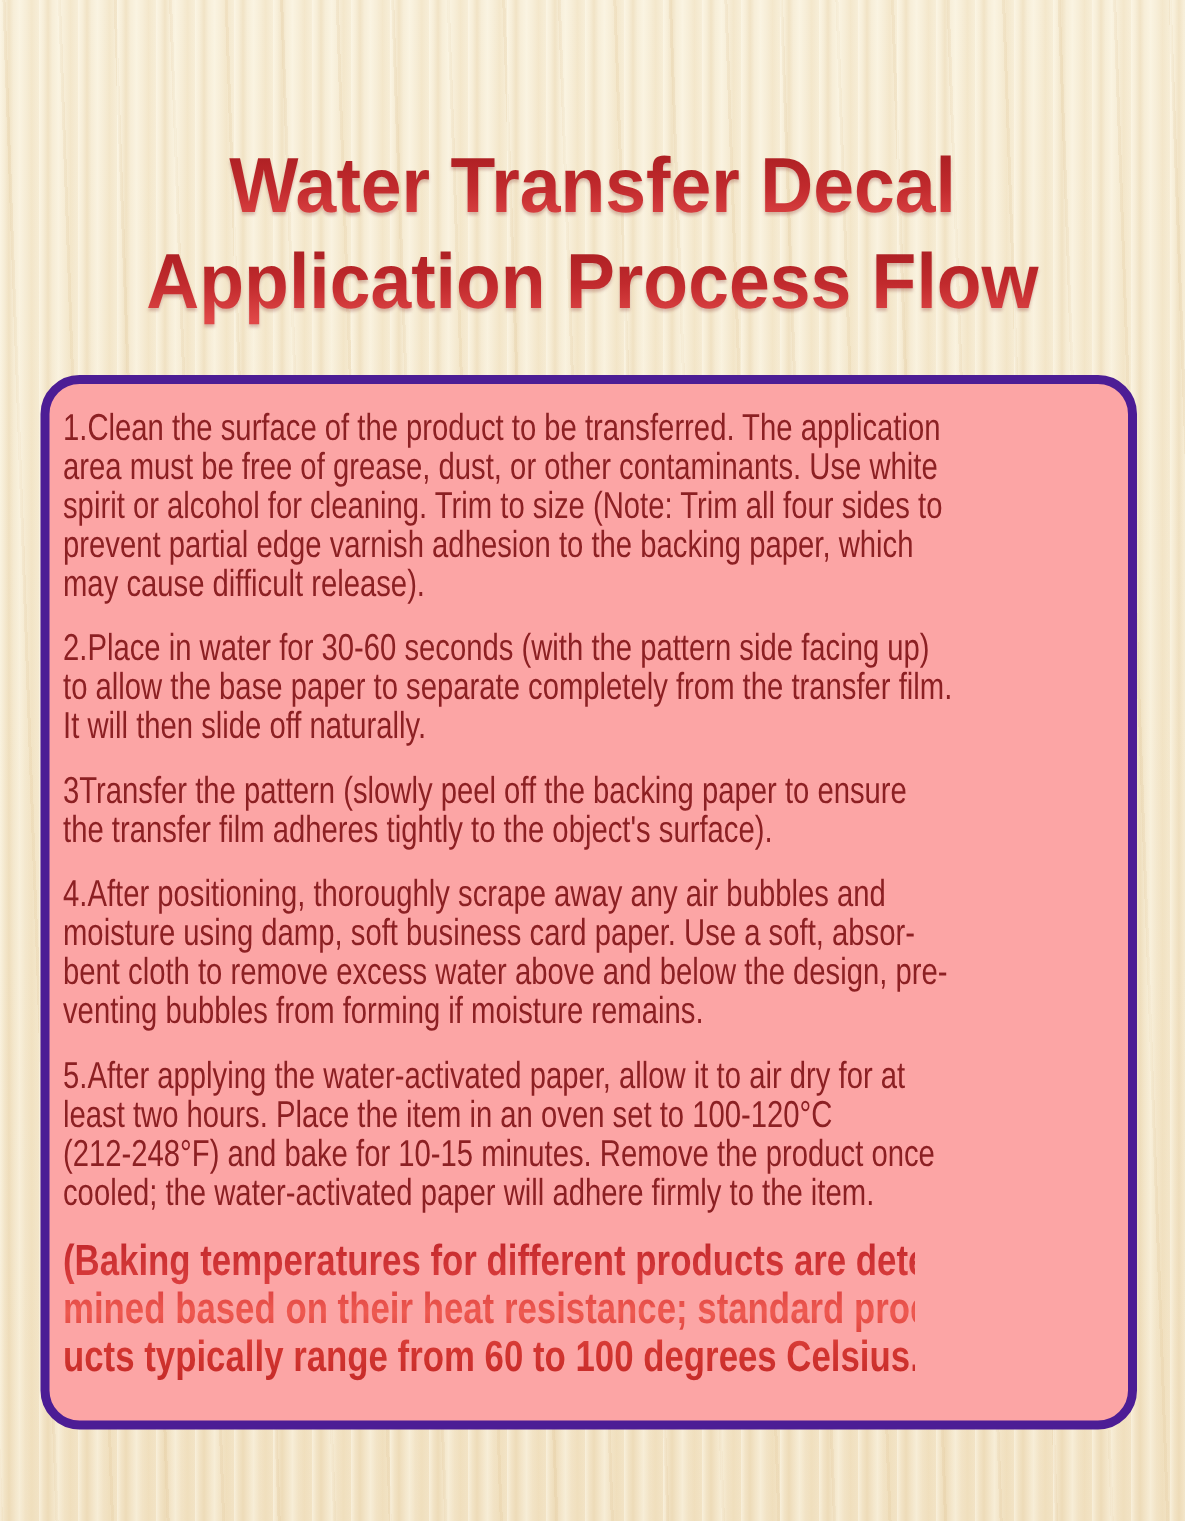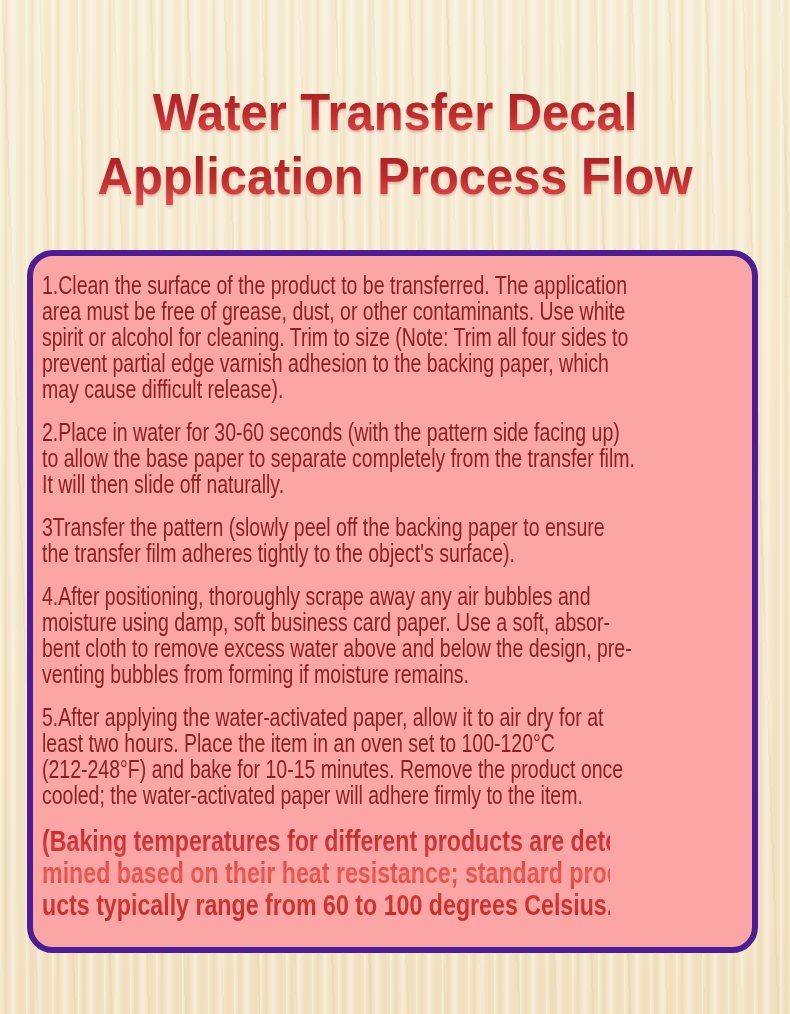--- a/index.html
+++ b/index.html
@@ -22,21 +22,21 @@
       linear-gradient(180deg, #f7eed8 0%, #f2e3c5 100%);
   }
 
   .page { position: absolute; inset: 0; }
 
   .title {
     position: absolute;
     top: 80px;
     left: 0;
     right: 0;
-    margin: 0;
+    margin: 12px;
     text-align: center;
     font-size: 52px;
     line-height: 64px;
     font-weight: bold;
     letter-spacing: 0px;
     filter: drop-shadow(0 2px 1px rgba(120,25,25,.25));
   }
   .title-line {
     display: block;
     white-space: pre;

